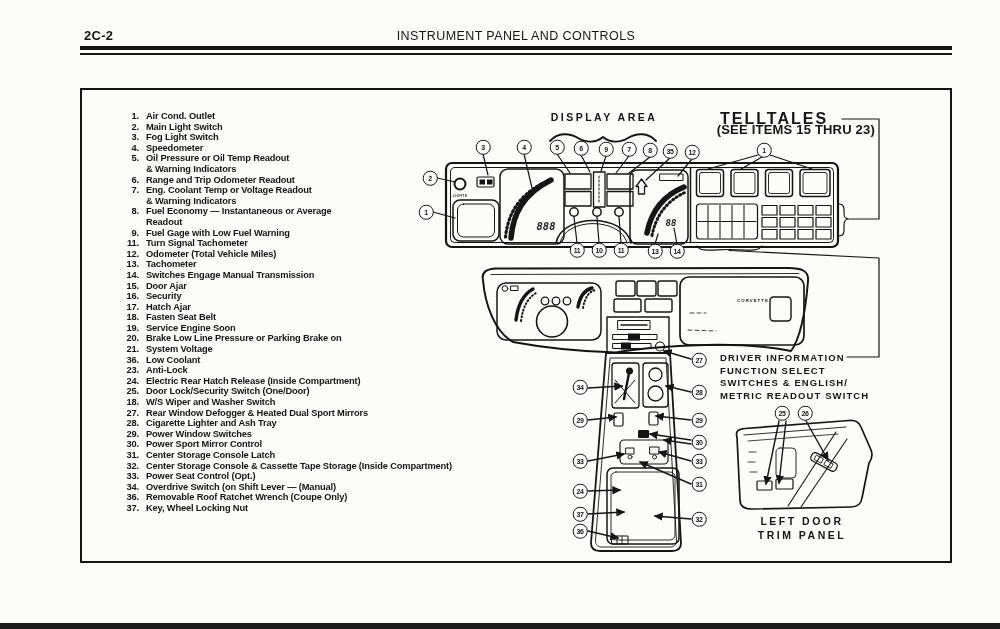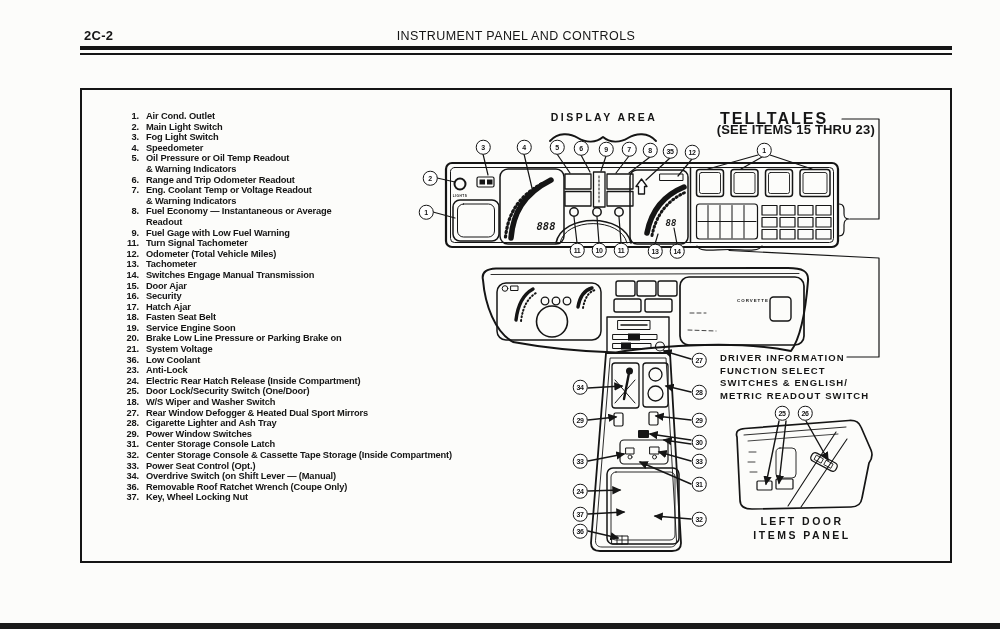--- a/index.html
+++ b/index.html
@@ -210,20 +210,26 @@
         <div>Cigarette Lighter and Ash Tray</div>
       </span>
     </div>
     <div class="legend-row">
       <span class="legend-num">29.</span>
       <span class="legend-txt">
         <div>Power Window Switches</div>
       </span>
     </div>
     <div class="legend-row">
+      <span class="legend-num">30.</span>
+      <span class="legend-txt">
+        <div>Power Sport Mirror Control</div>
+      </span>
+    </div>
+    <div class="legend-row">
       <span class="legend-num">31.</span>
       <span class="legend-txt">
         <div>Center Storage Console Latch</div>
       </span>
     </div>
     <div class="legend-row">
       <span class="legend-num">32.</span>
       <span class="legend-txt">
         <div>Center Storage Console &amp; Cassette Tape Storage (Inside Compartment)</div>
       </span>
@@ -258,21 +264,21 @@
 <div class="diagram-label lbl-telltales">TELLTALES</div>
 <div class="diagram-label lbl-telltales-sub">(SEE ITEMS 15 THRU 23)</div>
 <div class="diagram-label lbl-driver">
   <div>DRIVER INFORMATION</div>
   <div>FUNCTION SELECT</div>
   <div>SWITCHES &amp; ENGLISH/</div>
   <div>METRIC READOUT SWITCH</div>
 </div>
 <div class="diagram-label lbl-door">
   <div>LEFT DOOR</div>
-  <div>ITEMS PANEL</div>
+  <div>TRIM PANEL</div>
 </div>
 
 <svg class="diagram" viewBox="80 88 872 475">
   <defs>
     <marker id="ah" markerWidth="7" markerHeight="7" refX="5.5" refY="3" orient="auto">
       <path d="M0,0 L6.5,3 L0,6 Z" fill="#151515"></path>
     </marker>
   </defs>
   <g stroke="#151515" fill="none" stroke-linecap="round" stroke-linejoin="round">
 

